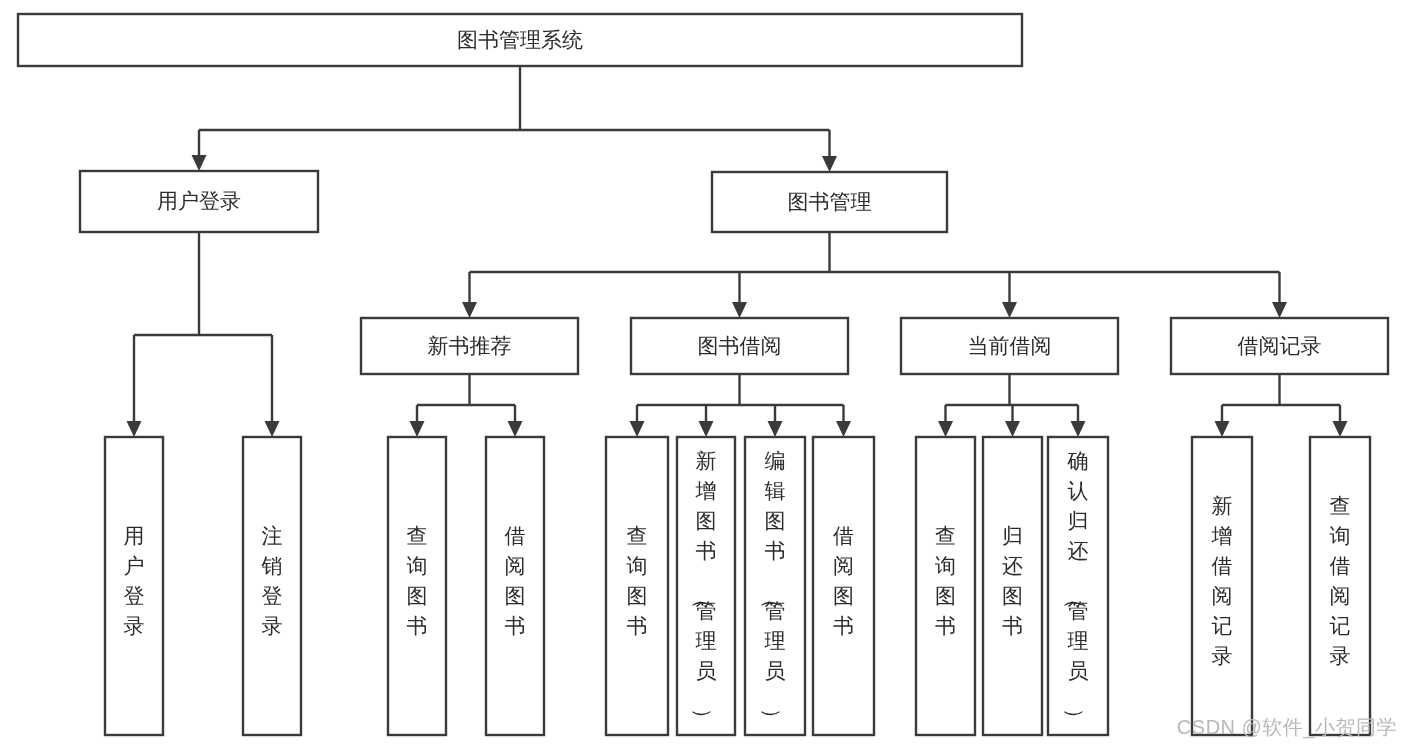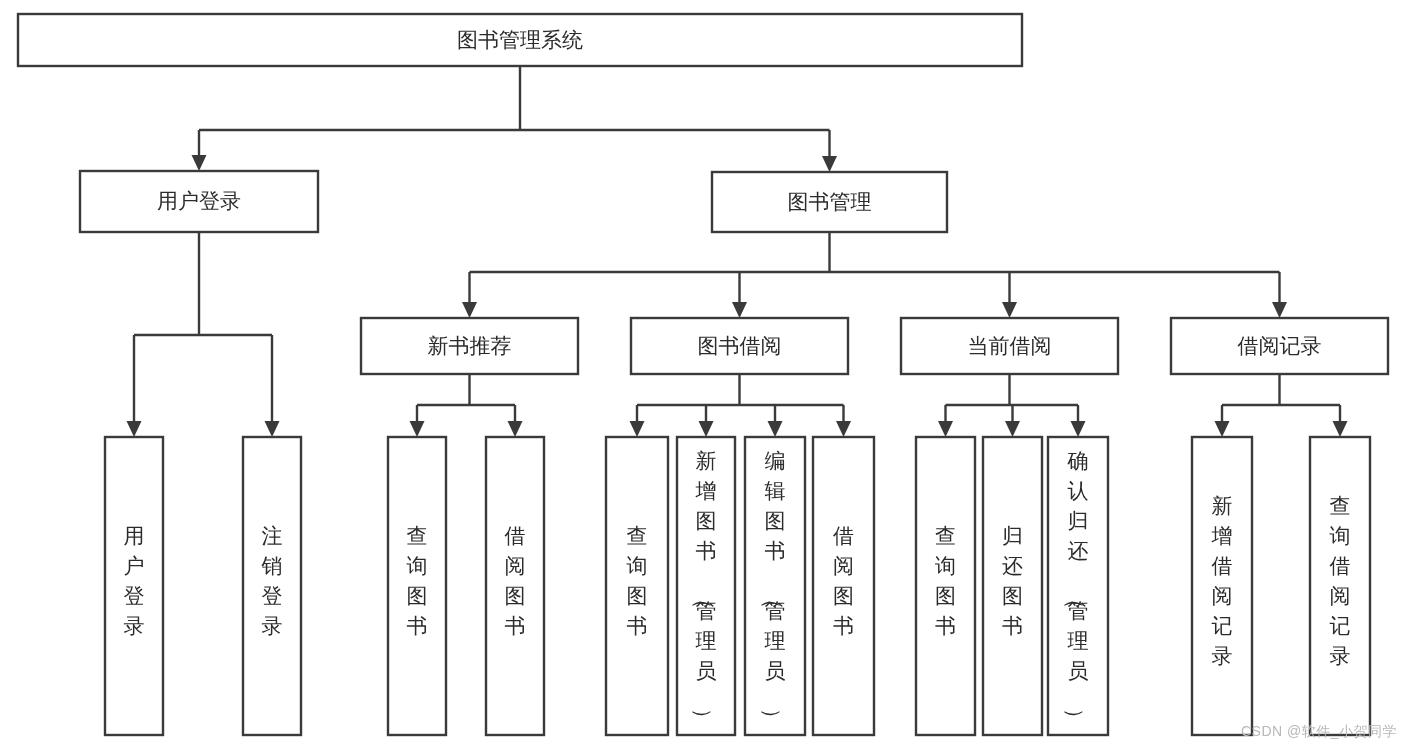--- a/index.html
+++ b/index.html
@@ -47,21 +47,21 @@
   }
   .arrow-head {
     fill: #3a3a3a;
     stroke: none;
   }
   .watermark {
     position: absolute;
     right: 8px;
     bottom: 6px;
     font-family: "Liberation Sans", sans-serif;
-    font-size: 14px;
+    font-size: 20px;
     color: #b8b8b8;
     white-space: nowrap;
     letter-spacing: 0.5px;
     pointer-events: none;
   }
 </style>
 </head>
 <body>
 
 <div id="diagram-root">

